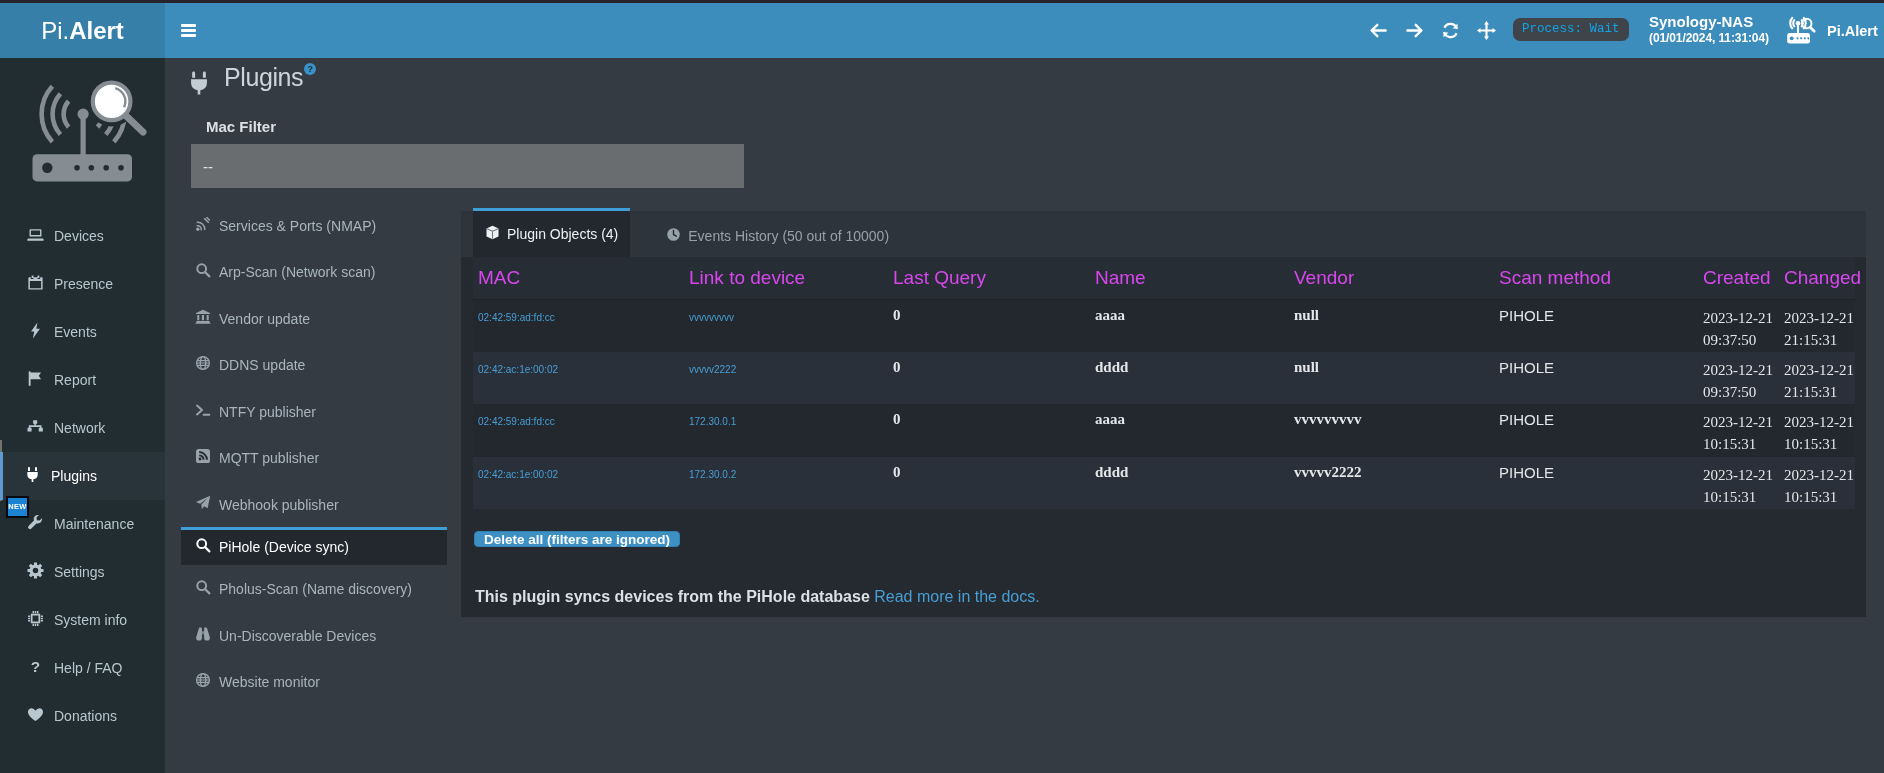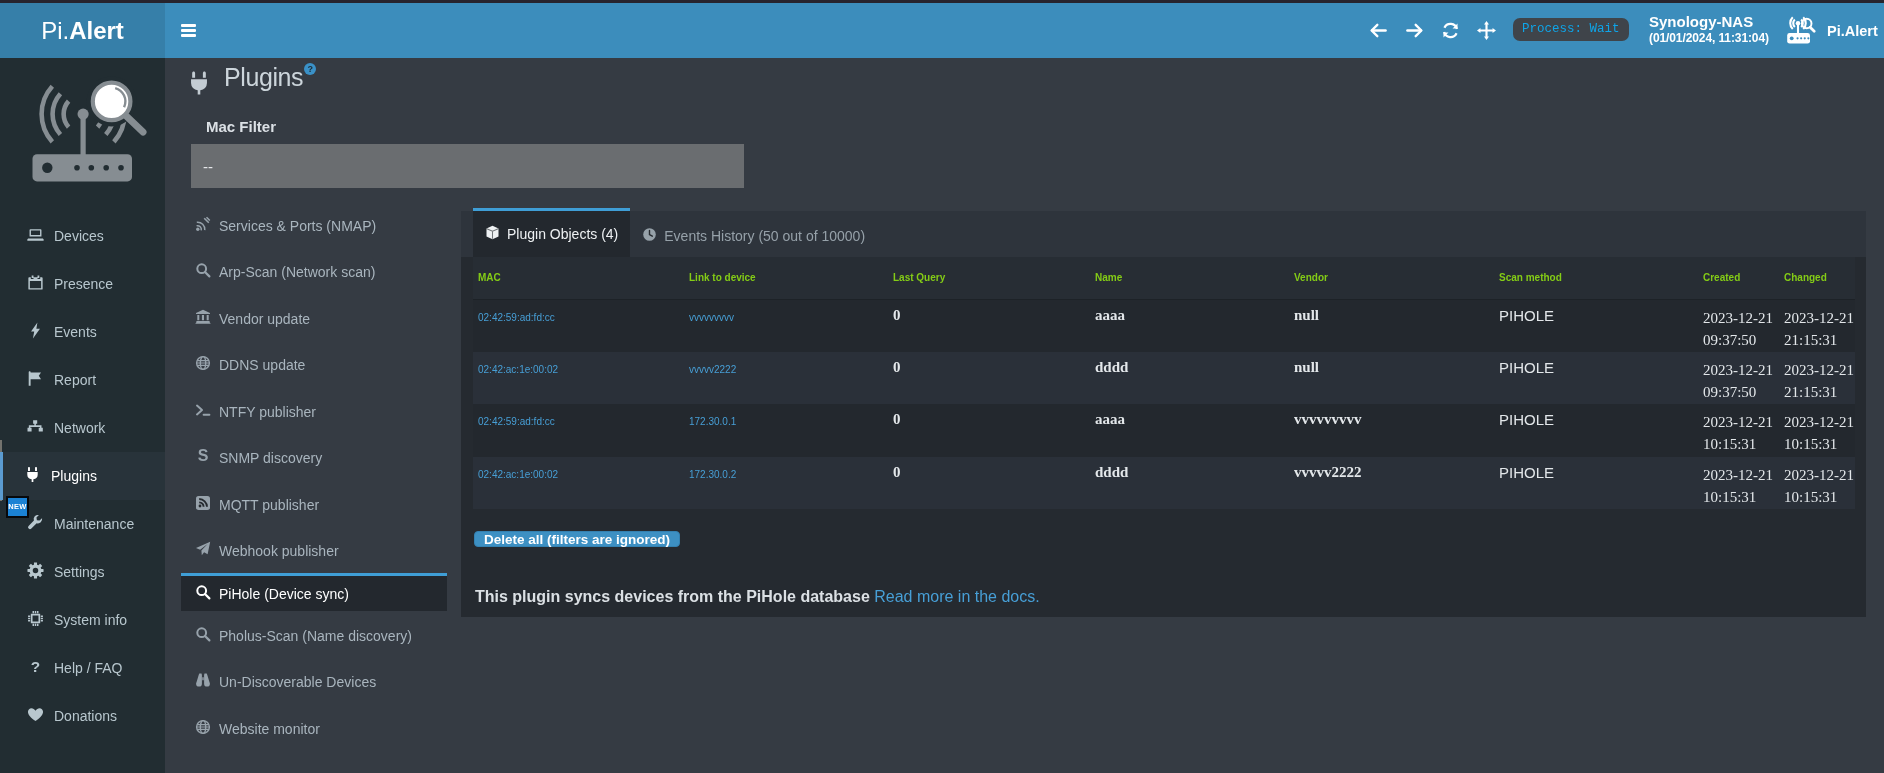--- a/index.html
+++ b/index.html
@@ -64,30 +64,30 @@
   .sub-item { height:46.5px; display:flex; align-items:center; padding-left:14px; cursor:pointer;
               color:var(--submenu_text,#a9b5be); border-top:3px solid transparent; }
   .sub-item .ic { width:16px; height:16px; flex:none; color:#97a2ab; }
   .sub-item .lbl { margin-left:8px; font-size:14px; white-space:nowrap; }
   .sub-item.active { background:var(--subactive_bg,#23282e); border-top-color:var(--tab_accent,#3f9ed6); color:#fff; height:38px; }
   .sub-item.active .ic { color:#fff; }
 
   
   .panel { position:absolute; left:296px; top:153px; width:1405px; height:406px; background:var(--panel_bg,#252a30); }
   .tabs { position:absolute; left:0; top:0; width:100%; height:46px; background:var(--strip_bg,#2e343c);
-          display:flex; align-items:flex-end; padding-left:12px; }
+          display:flex; align-items:flex-end; padding-left:12px;gap:24px; }
   .tab { height:46px; display:flex; align-items:center; padding:0 12px; font-size:14px; color:var(--tab_text,#96a1a9);
          cursor:pointer; border-top:3px solid transparent; }
   .tab .ic { width:15px; height:15px; margin-right:7px; }
   .tab.active { height:49px; margin-top:-3px; border-top-color:var(--tab_accent,#3f9ed6); background:var(--subactive_bg,#23282e); color:#eef1f3; }
 
   
   .tablewrap { position:absolute; left:12px; top:46px; width:1382px; }
   table.objects { border-collapse:collapse; table-layout:fixed; width:1382px; margin-left:0; }
-  table.objects thead th { background:var(--thead_bg,#272d34); color:#84cc16; font-size:10px; font-weight:700;
+  table.objects thead th { background:var(--thead_bg,#272d34); color:#d946ef; font-size:19px; font-weight:400;
         text-align:left; height:42px; padding:0 0 0 8px; vertical-align:middle; border-bottom:1px solid #1d2227; }
   table.objects thead th:first-child, table.objects tbody td:first-child { padding-left:5px; }
   table.objects tbody td { vertical-align:top; padding:7px 0 0 8px; height:52.5px; font-size:15px; color:var(--cell_text,#e3e7ea); }
   table.objects tbody tr:nth-child(odd)  { background:var(--row_odd,#23282e); }
   table.objects tbody tr:nth-child(even) { background:var(--row_even,#2a3039); }
   .tlink { color:var(--link,#479fd6); text-decoration:none; cursor:pointer; font-size:10px;margin-top:22px; }
   td.serifb { font-family:"Liberation Serif","DejaVu Serif",serif; font-weight:700; font-size:17px; color:#eceef0; }
   td.serif  { font-family:"Liberation Serif","DejaVu Serif",serif; font-size:15px; color:#eceef0; line-height:22px; white-space:nowrap; }
   td.c-scan { font-size:15px; color:#e8ebed; }
 
@@ -449,26 +449,20 @@
     <span class="lbl">DDNS update</span>
   </li>
 
   <li class="sub-item">
     <span class="icwrap"><svg class="ic" aria-hidden="true">
               <use href="#sym-terminal"></use>
             </svg></span>
     <span class="lbl">NTFY publisher</span>
   </li>
 
-  <li class="sub-item">
-    <span class="icwrap"><svg class="ic" aria-hidden="true">
-              <use href="#sym-letter-s"></use>
-            </svg></span>
-    <span class="lbl">SNMP discovery</span>
-  </li>
 
   <li class="sub-item">
     <span class="icwrap"><svg class="ic" aria-hidden="true">
               <use href="#sym-rss"></use>
             </svg></span>
     <span class="lbl">MQTT publisher</span>
   </li>
 
   <li class="sub-item">
     <span class="icwrap"><svg class="ic" aria-hidden="true">

